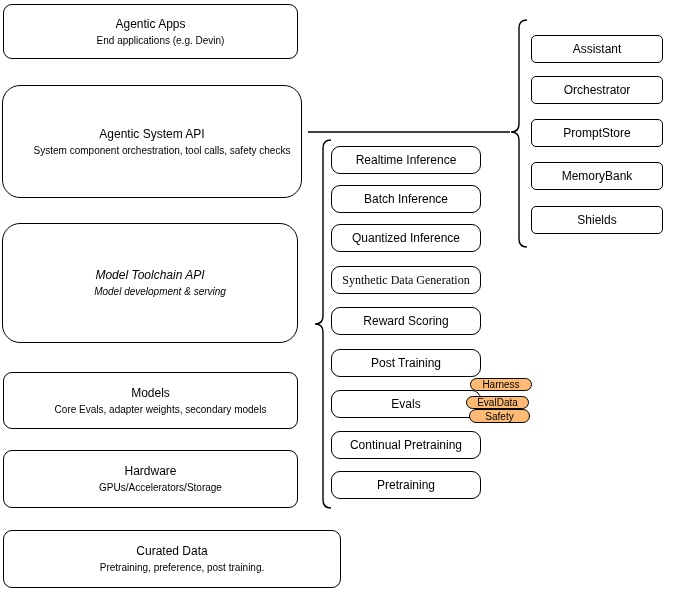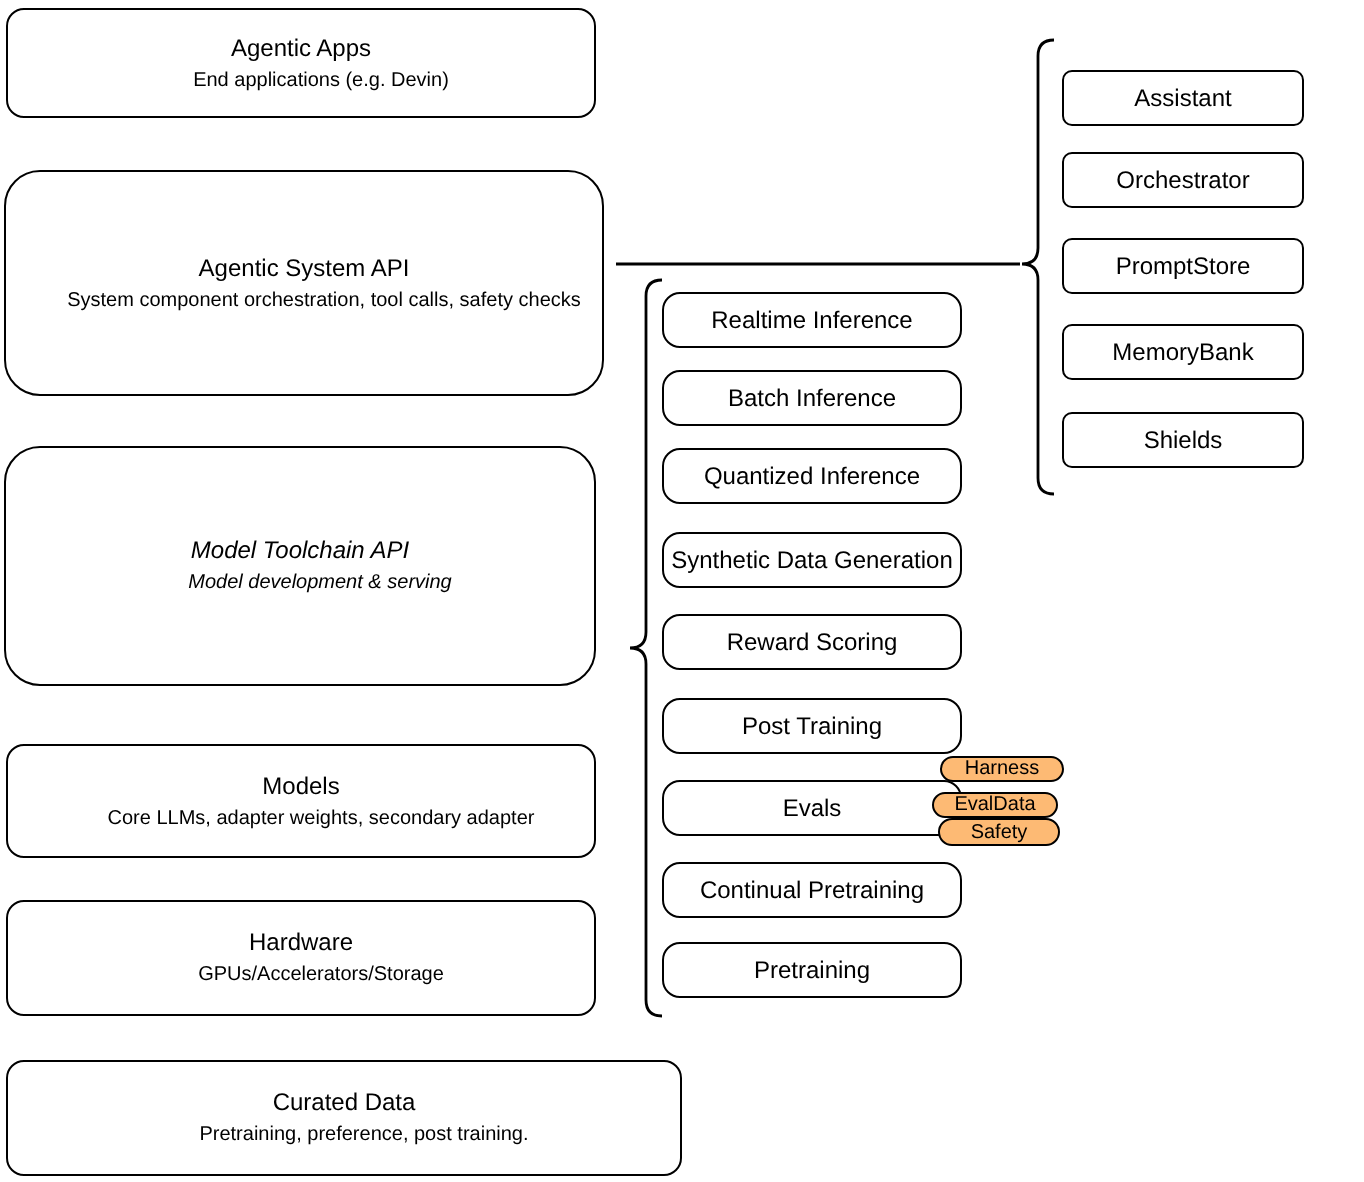--- a/index.html
+++ b/index.html
@@ -21,21 +21,21 @@
   }
   .node .title { font-size: 12px; line-height: 15px; white-space: nowrap; }
   .node .subtitle { font-size: 10px; line-height: 13px; margin-top: 2px; white-space: nowrap; padding-left: 20px; }
   .bigbox { border-radius: 18px; }
   .smallbox { border-radius: 9px; }
   .midbox {
     left: 331px; width: 150px; height: 28px; border-radius: 9px;
     font-size: 12px; white-space: nowrap;
   }
   .rightbox {
-    left: 531px; width: 121px; height: 28px; border-radius: 5px;
+    left: 531px; width: 132px; height: 28px; border-radius: 5px;
     font-size: 12px; white-space: nowrap;
   }
   .pill {
     position: absolute;
     background: #fdba74;
     border: 1.3px solid #000000;
     border-radius: 8px;
     box-sizing: border-box;
     display: flex; align-items: center; justify-content: center;
     font-size: 10px; line-height: 11px; white-space: nowrap;
@@ -61,37 +61,37 @@
     <div class="subtitle">System component orchestration, tool calls, safety checks</div>
   </div>
 
   <div class="node bigbox" style="left:2px; top:223px; width:296px; height:120px;font-style:italic;">
     <div class="title">Model Toolchain API</div>
     <div class="subtitle">Model development &amp; serving</div>
   </div>
 
   <div class="node smallbox" style="left:3px; top:372px; width:295px; height:57px;">
     <div class="title">Models</div>
-    <div class="subtitle">Core LLMs, adapter weights, secondary adapter</div>
+    <div class="subtitle">Core Evals, adapter weights, secondary models</div>
   </div>
 
   <div class="node smallbox" style="left:3px; top:450px; width:295px; height:58px;">
     <div class="title">Hardware</div>
     <div class="subtitle">GPUs/Accelerators/Storage</div>
   </div>
 
   <div class="node smallbox" style="left:3px; top:530px; width:338px; height:58px;">
     <div class="title">Curated Data</div>
     <div class="subtitle">Pretraining, preference, post training.</div>
   </div>
 
   <div class="node midbox" style="top:146px;">Realtime Inference</div>
   <div class="node midbox" style="top:185px;">Batch Inference</div>
   <div class="node midbox" style="top:224px;">Quantized Inference</div>
-  <div class="node midbox" style="top:266px;">Synthetic Data Generation</div>
+  <div class="node midbox" style="top:266px;font-family:Liberation Serif, serif;">Synthetic Data Generation</div>
   <div class="node midbox" style="top:307px;">Reward Scoring</div>
   <div class="node midbox" style="top:349px;">Post Training</div>
   <div class="node midbox" style="top:390px;">Evals</div>
   <div class="node midbox" style="top:431px;">Continual Pretraining</div>
   <div class="node midbox" style="top:471px;">Pretraining</div>
 
   <div class="pill" style="left:470px; top:378px; width:62px; height:13px;">Harness</div>
   <div class="pill" style="left:466px; top:396px; width:63px; height:13px;">EvalData</div>
   <div class="pill" style="left:469px; top:409px; width:61px; height:14px;">Safety</div>
 

